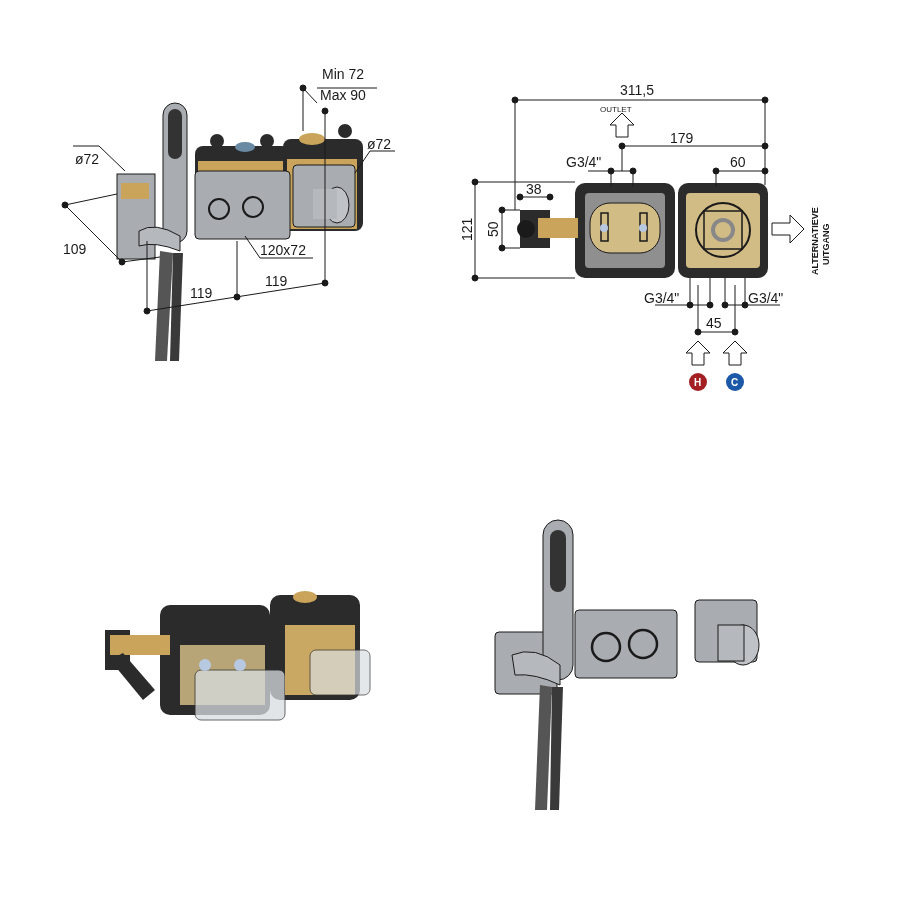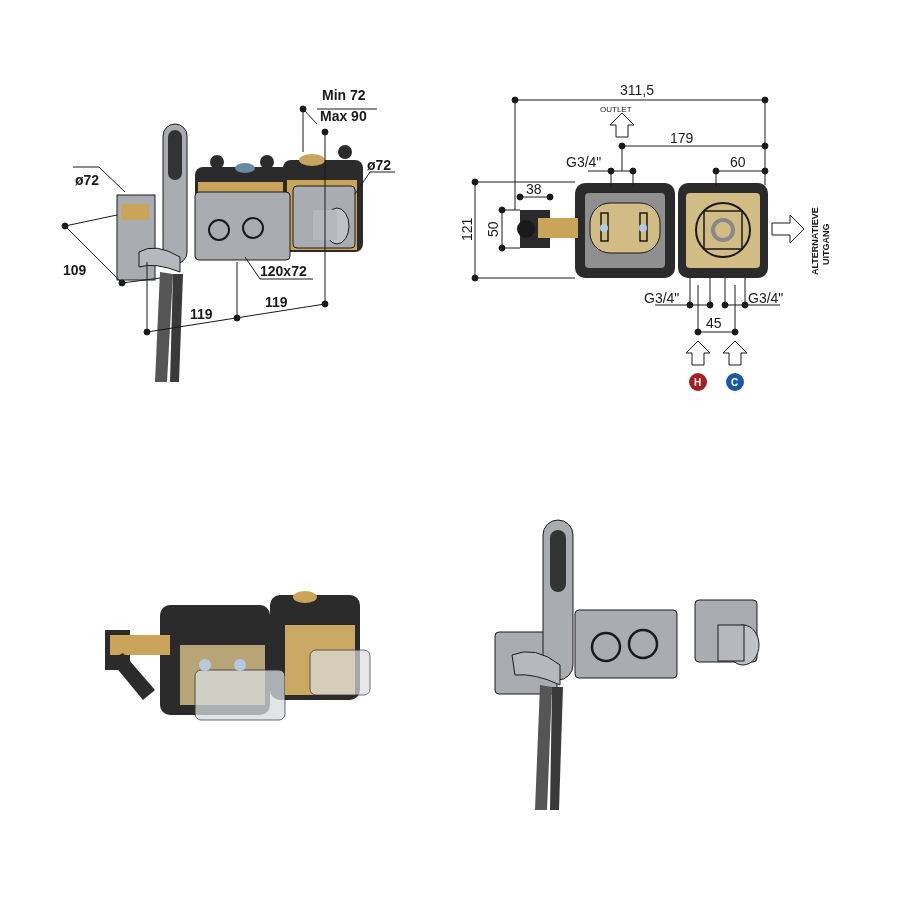--- a/index.html
+++ b/index.html
@@ -7,21 +7,21 @@
   .panel{position:absolute;}
   svg text{font-family:"Liberation Sans",sans-serif;fill:#1a1a1a;}
   .dim{font-size:14px;}
   .small{font-size:8px;}
   .vert{font-size:9px;font-weight:bold;}
   .bubble{font-size:10px;font-weight:bold;fill:#ffffff;}
 </style>
 </head>
 <body>
 
-<div class="panel" style="left:55px;top:82px;width:340px;height:300px;font-weight:bold;">
+<div class="panel" style="left:55px;top:61px;width:340px;height:300px;">
   <svg width="340" height="300" viewBox="0 0 340 300">
 
     <g>
       <rect x="140" y="85" width="95" height="85" rx="8" fill="#2b2b2b"></rect>
       <circle cx="162" cy="80" r="7" fill="#2b2b2b"></circle>
         <circle cx="212" cy="80" r="7" fill="#2b2b2b"></circle>
       <ellipse cx="190" cy="86" rx="10" ry="5" fill="#6a8aa3"></ellipse>
       <rect x="143" y="100" width="90" height="20" fill="#c9a45a"></rect>
     </g>
     <g>

